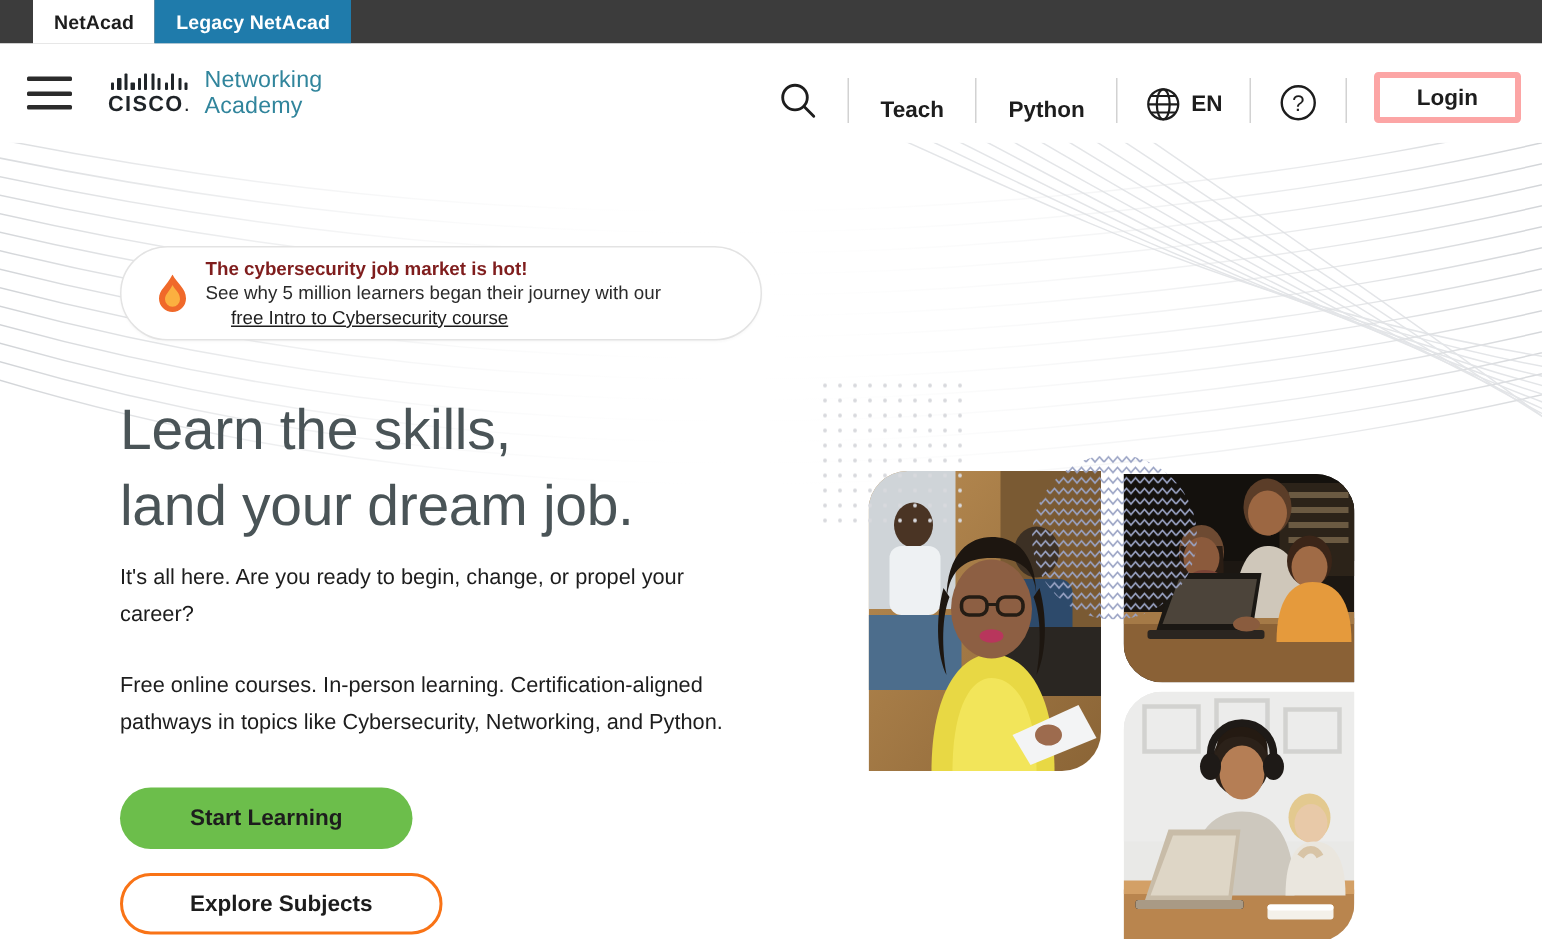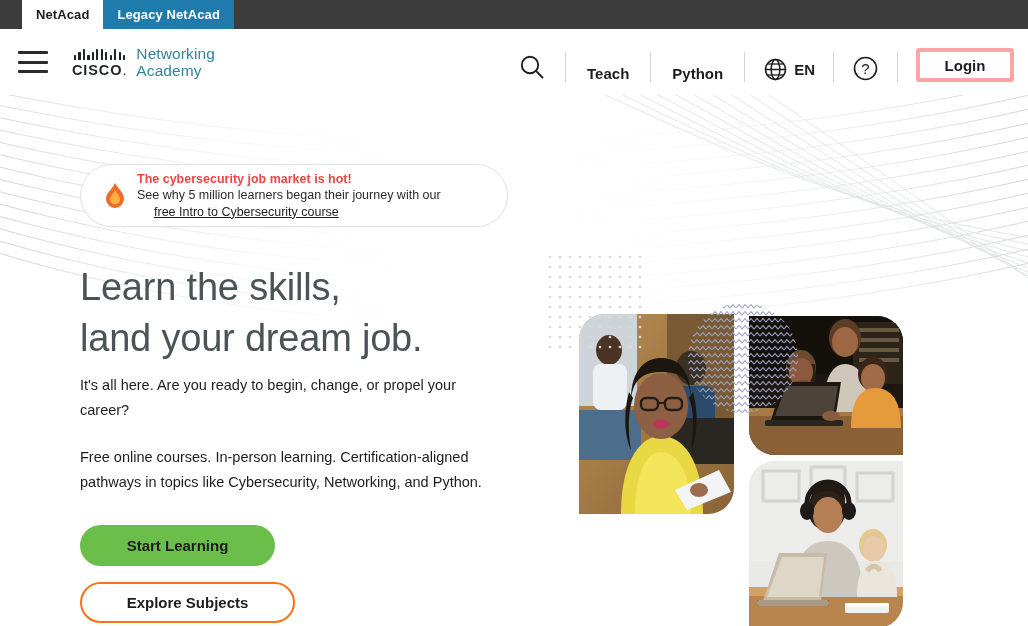--- a/index.html
+++ b/index.html
@@ -96,21 +96,21 @@
     width: 428px; height: 63px;
     background: #ffffff;
     border: 1px solid #e3e3e3;
     border-radius: 32px;
     display: flex; align-items: center;
     padding: 0 22px 0 24px;
     box-shadow: 0 1px 2px rgba(0,0,0,.03);
   }
   .promo .flame { margin-right: 12px; flex: none; }
   .promo-text { line-height: 1.32; }
-  .promo-title { font-size: 12.5px; font-weight: bold; color: #ef4444; }
+  .promo-title { font-size: 12.5px; font-weight: bold; color: #7f1d1d; }
   .promo-sub { font-size: 12.5px; color: #2b2b2b; }
   .promo-link {
     font-size: 12.5px; color: #1d1d1d;
     text-decoration: underline; cursor: pointer; margin-left: 17px;
   }
 
   .headline {
     position: absolute; left: 80px; top: 167px;
     font-size: 38px; font-weight: 300;
     color: #4a5457; line-height: 1.33;

